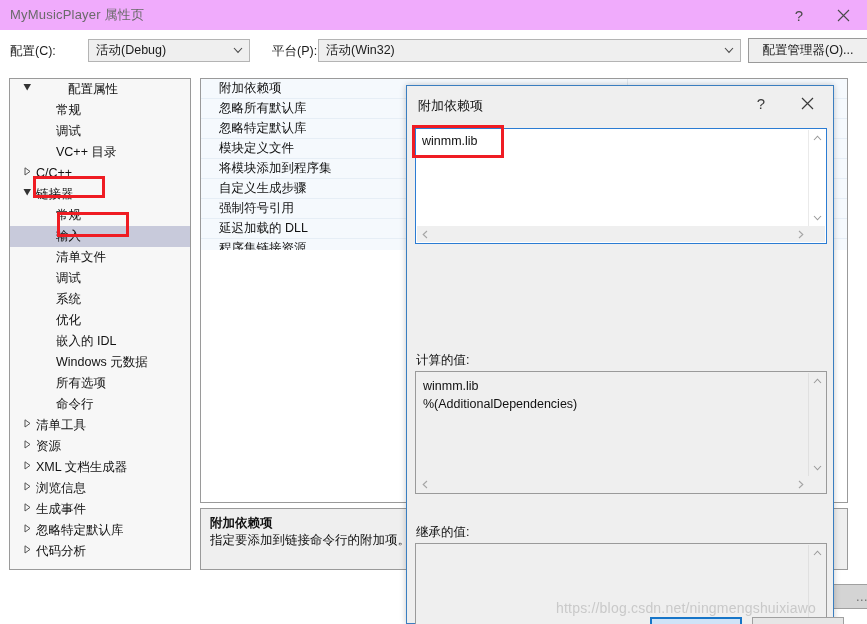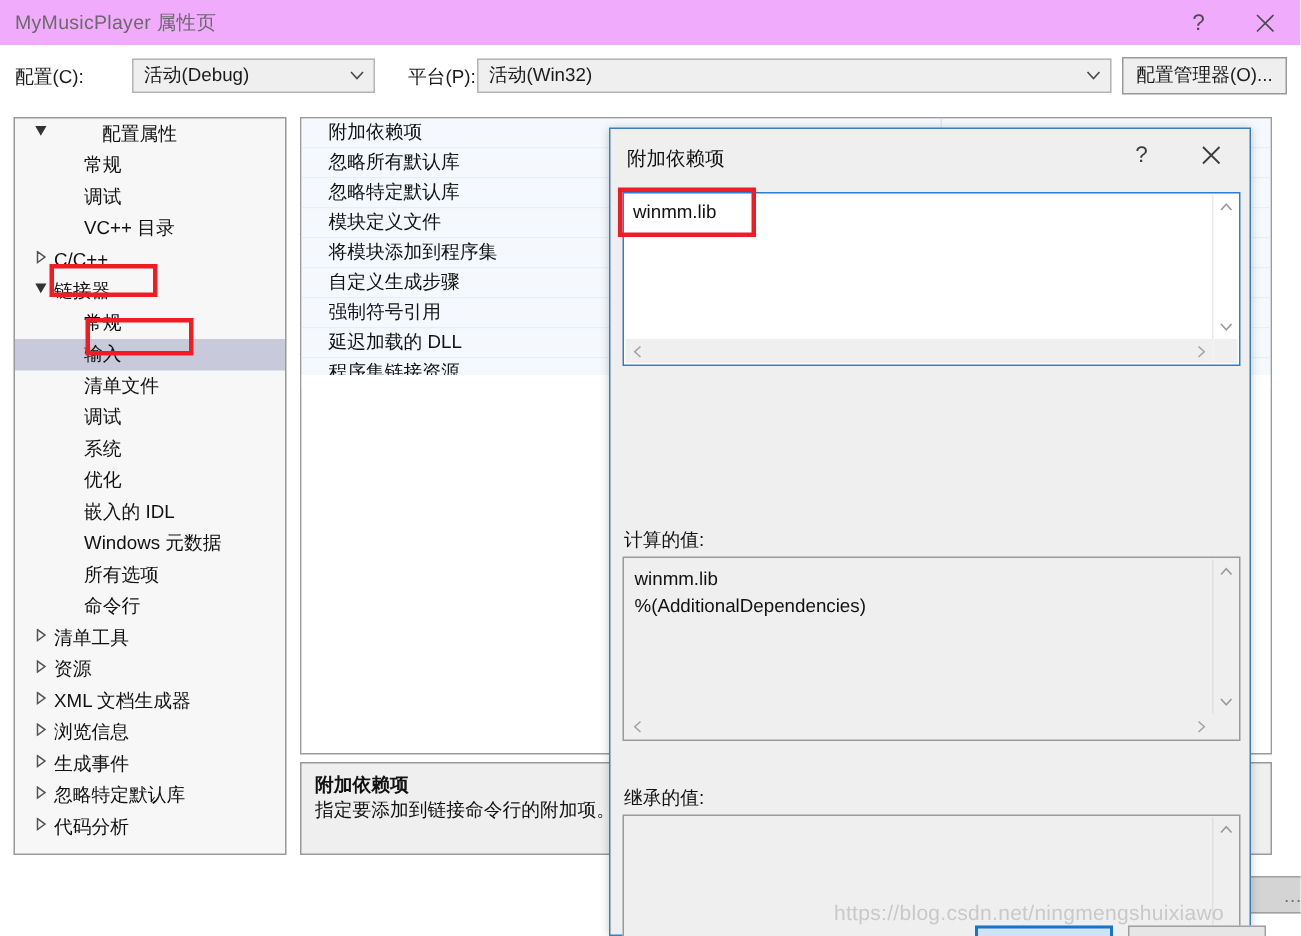--- a/index.html
+++ b/index.html
@@ -25,21 +25,21 @@
   #configrow{position:absolute;left:0;top:31px;width:867px;height:43px;background:#ffffff;}
   .lbl{position:absolute;font-size:12.5px;color:#1b1b1b;top:12px;}
   #lbl-config{left:10px;}
   #lbl-platform{left:272px;}
   .combo{position:absolute;top:8px;height:23px;background:#efefef;border:1px solid #b4b4b4;
          box-sizing:border-box;display:flex;align-items:center;}
   .combo .cval{padding-left:7px;font-size:12.5px;color:#1b1b1b;flex:1;white-space:nowrap;overflow:hidden;}
   .combo .carrow{width:22px;display:flex;align-items:center;justify-content:center;color:#4a4a4a;font-size:9px;}
   #combo-config{left:88px;width:162px;}
   #combo-platform{left:318px;width:423px;}
-  #btn-cfgmgr{position:absolute;left:748px;top:7px;width:110px;height:25px;background:#efefef;
+  #btn-cfgmgr{position:absolute;left:748px;top:7px;width:120px;height:25px;background:#efefef;
       border:1px solid #9a9a9a;box-sizing:border-box;display:flex;align-items:center;justify-content:center;
       font-size:12.5px;color:#1b1b1b;}
 
   
   #tree{position:absolute;left:9px;top:78px;width:182px;height:492px;background:#f7f7f7;
         border:1px solid #9a9a9a;box-sizing:border-box;overflow:hidden;}
   .trow{position:relative;height:21px;line-height:21px;font-size:12.5px;color:#111;white-space:nowrap;}
   .trow.sel{background:#c8cadb;}
   .tglyph{position:absolute;left:0;top:0;width:14px;height:21px;line-height:21px;text-align:center;
           font-size:8px;color:#333;}

